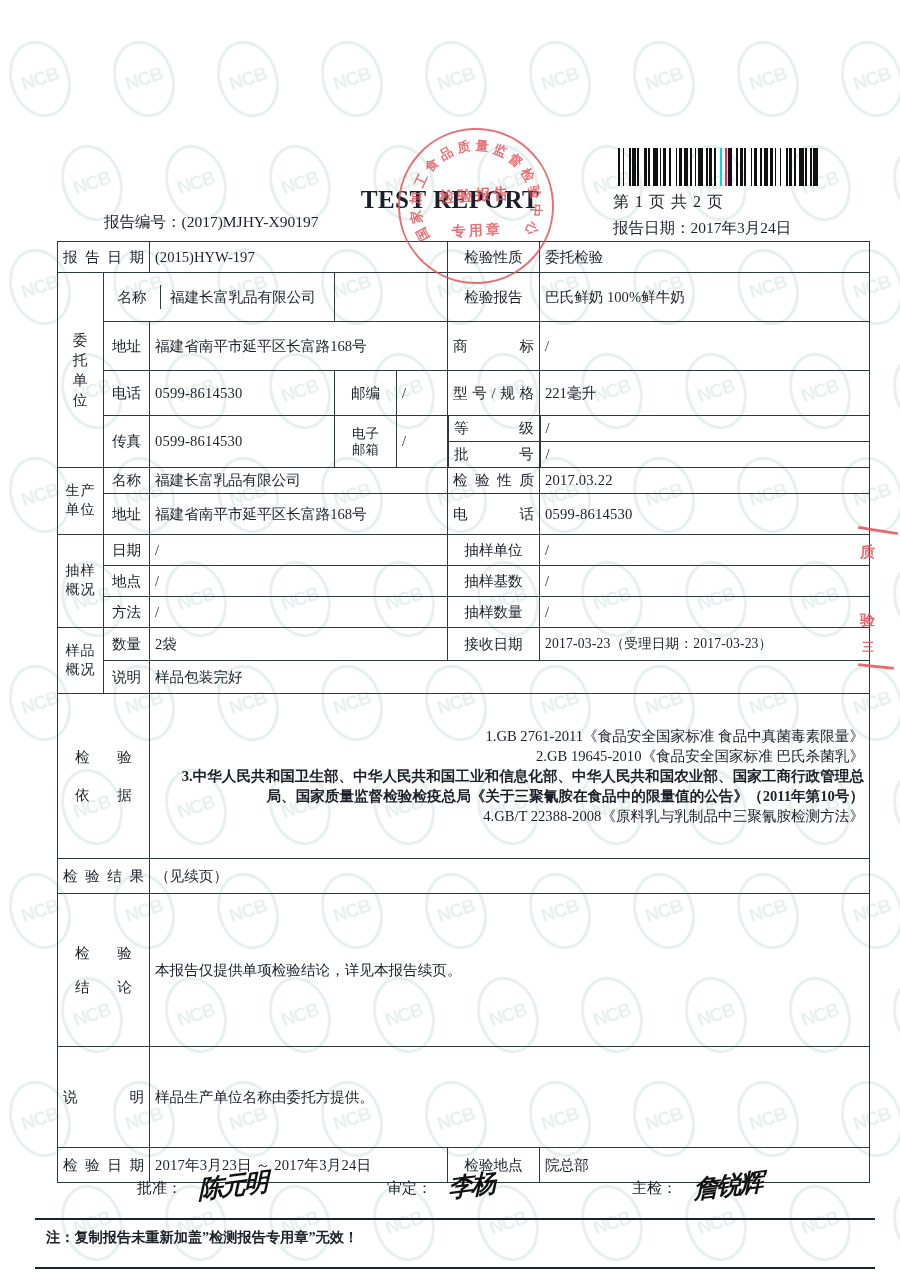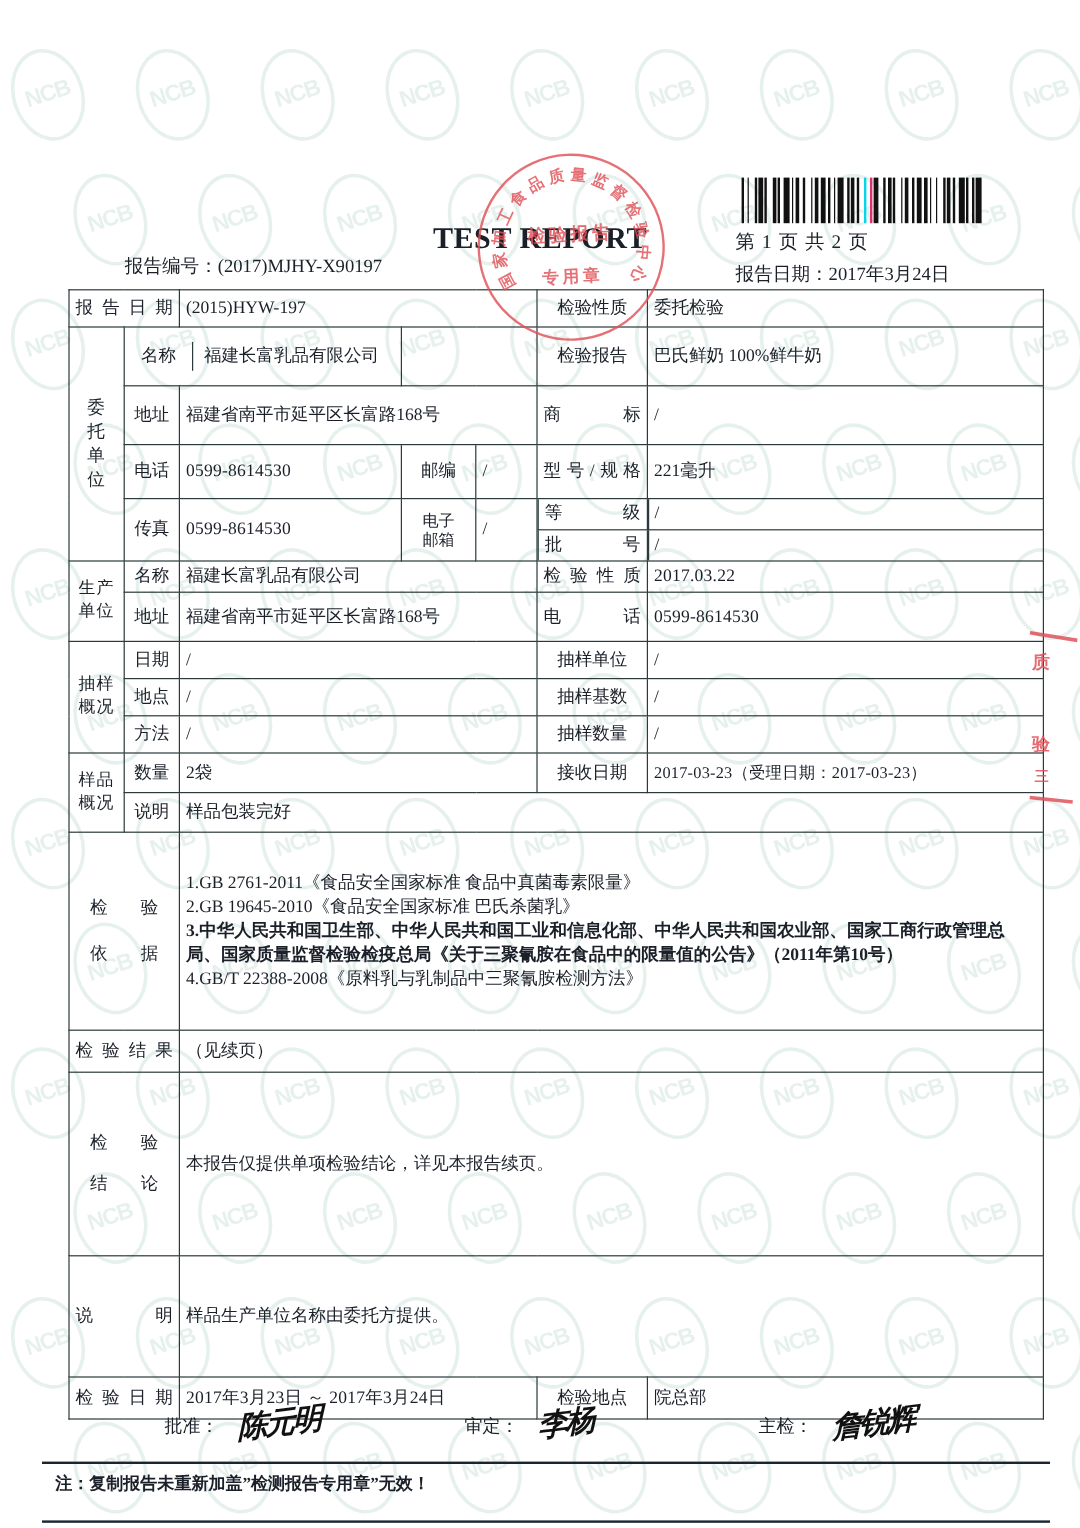--- a/index.html
+++ b/index.html
@@ -110,21 +110,21 @@
     text-align:justify;text-align-last:justify;
     white-space:nowrap;padding-left:9px;padding-right:9px;
   }
   td.vstack{
     text-align:center;line-height:1.85;letter-spacing:1px;
   }
   td.val{text-align:left;padding-left:9px;}
   .mono-num{font-family:"Liberation Serif","DejaVu Serif",serif;letter-spacing:.2px;}
 
   #basis-cell{padding:7px 9px;font-size:14.6px;line-height:1.5;}
-  #basis-cell div{white-space:nowrap;}
+  #basis-cell div{white-space:nowrap;text-align:right;}
   #basis-cell div.wrap{white-space:normal;font-weight:bold;}
 
   
   #sigrow{position:absolute;left:57px;top:1163px;width:812px;height:52px;}
   .sig-group{position:absolute;display:flex;align-items:flex-end;}
   .sig-lbl{font-size:15px;}
   .sig-ink{
     font-family:"Liberation Serif","DejaVu Serif",serif;
     font-style:italic;font-size:25px;color:#111;
     margin-left:16px;margin-bottom:-4px;

